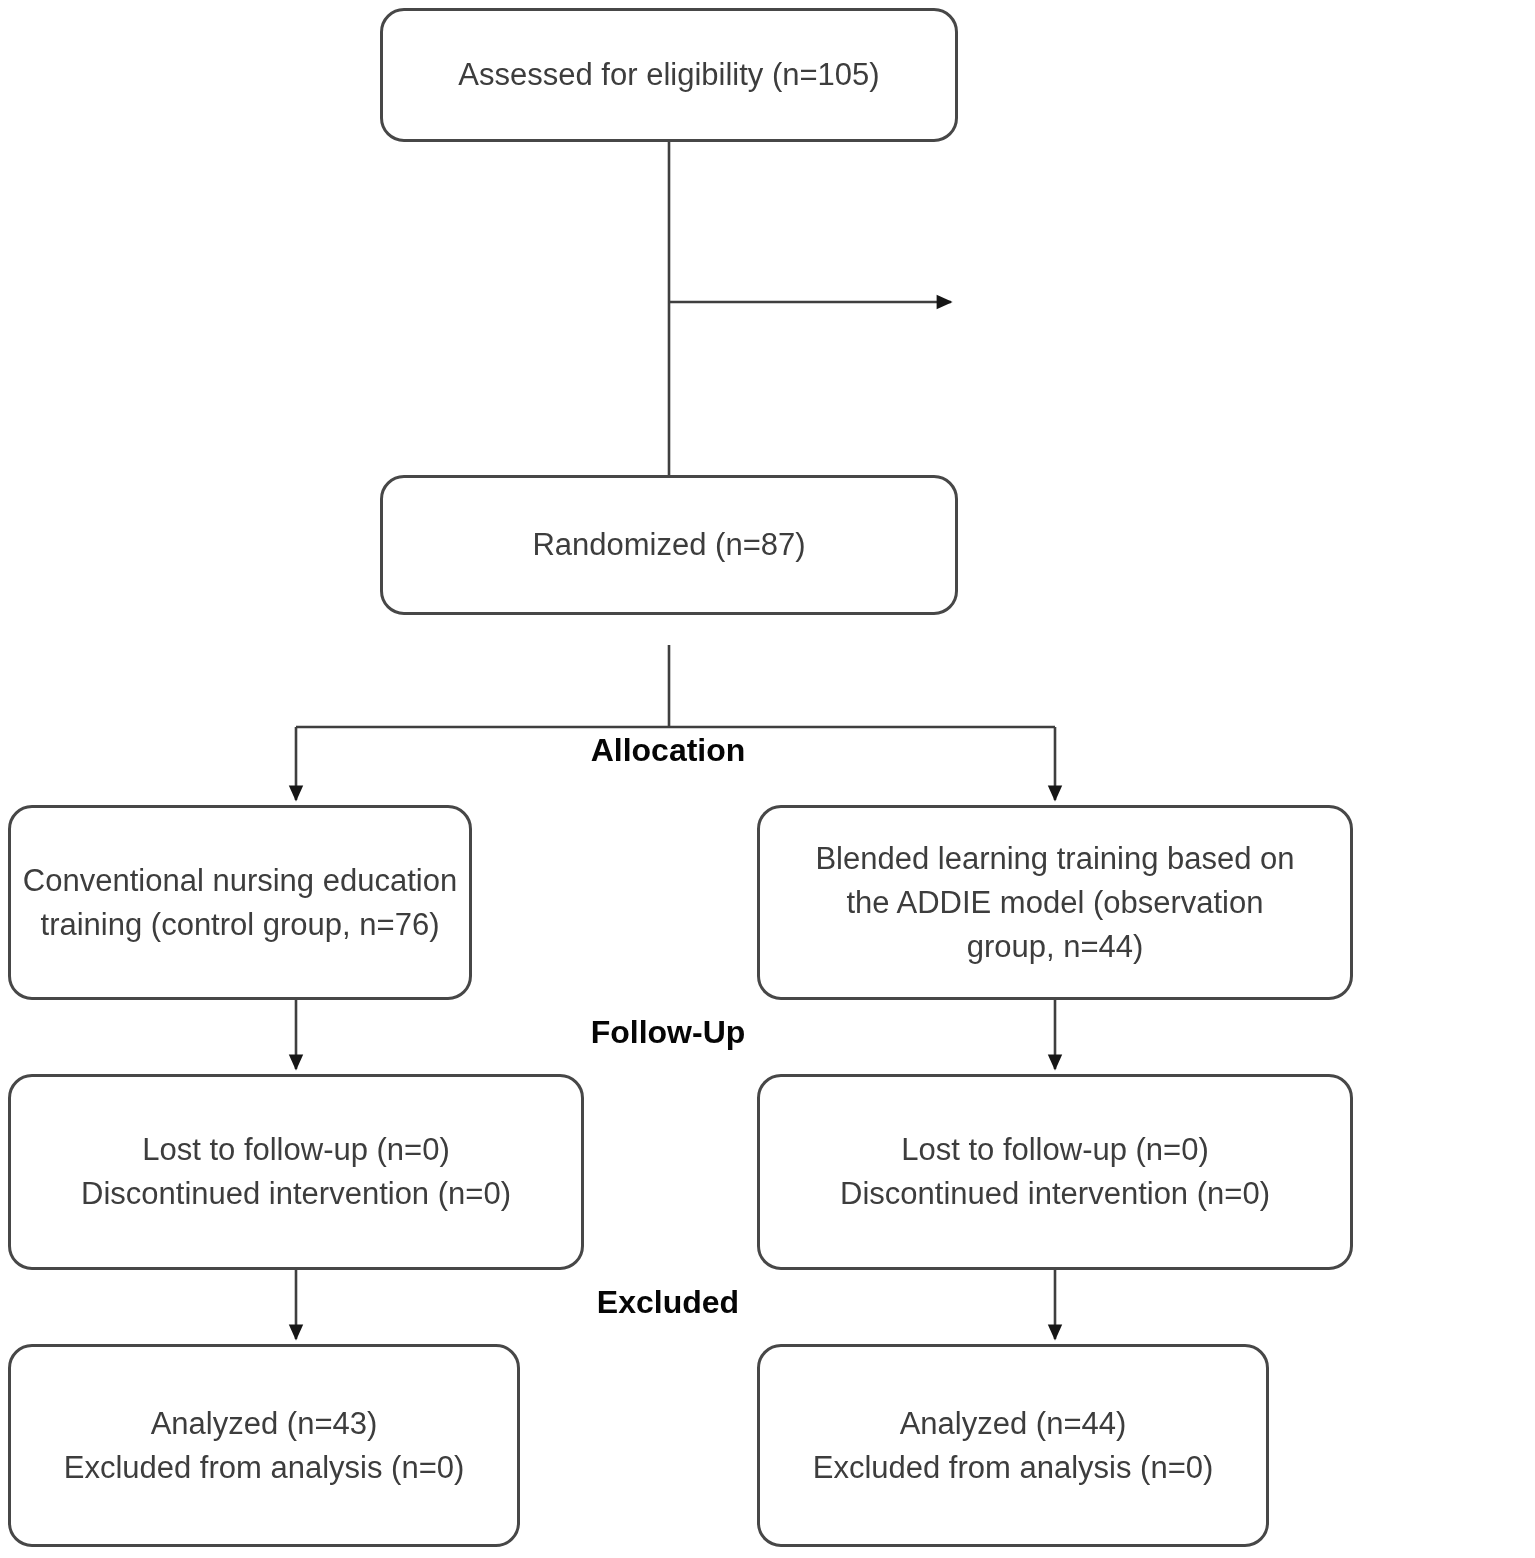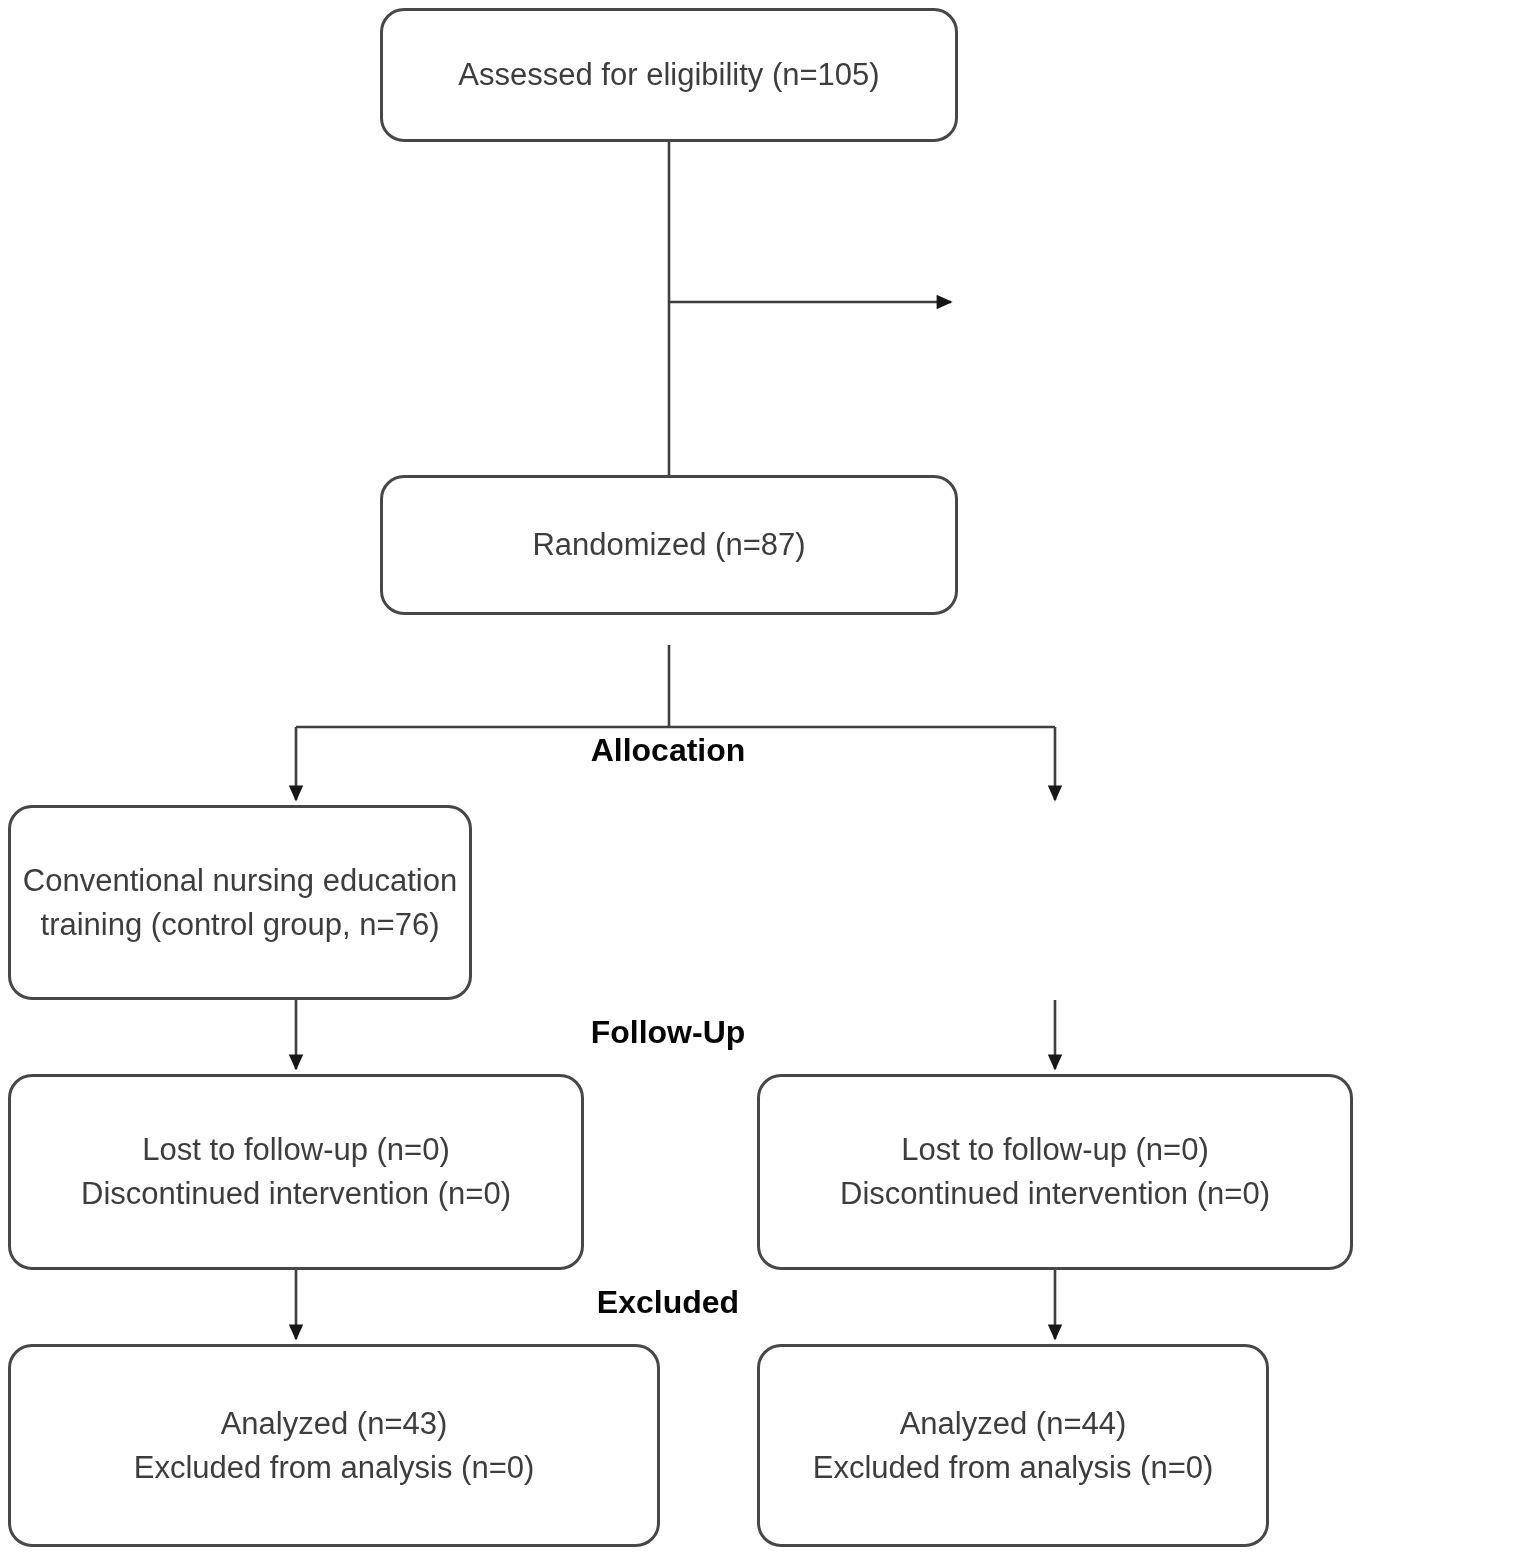--- a/index.html
+++ b/index.html
@@ -48,21 +48,21 @@
     white-space: nowrap;
   }
   
   #box-assessed        { left: 380px;  top: 8px;    width: 578px; height: 134px; padding: 0 12px; }
   #box-excluded        { left: 957px;  top: 188px;  width: 575px; height: 229px; padding: 0 10px; }
   #box-randomized      { left: 380px;  top: 475px;  width: 578px; height: 140px; padding: 0 12px; }
   #box-ctrl-alloc      { left: 8px;    top: 805px;  width: 464px; height: 195px; padding: 0 12px; }
   #box-obs-alloc       { left: 757px;  top: 805px;  width: 596px; height: 195px; padding: 0 6px;  }
   #box-ctrl-follow     { left: 8px;    top: 1074px; width: 576px; height: 196px; padding: 0 12px; }
   #box-obs-follow      { left: 757px;  top: 1074px; width: 596px; height: 196px; padding: 0 6px;  }
-  #box-ctrl-analysis   { left: 8px;    top: 1344px; width: 652px; height: 203px; padding: 0 12px; }
+  #box-ctrl-analysis   { left: 8px;    top: 1344px; width: 512px; height: 203px; padding: 0 12px; }
   #box-obs-analysis    { left: 757px;  top: 1344px; width: 512px; height: 203px; padding: 0 6px;  }
   #label-allocation    { left: 668px; top: 716px; margin-top: 16px;  }
   #label-follow-up     { left: 668px; top: 1014px; }
   #label-analysis      { left: 668px; top: 1284px; }
 </style>
 </head>
 <body>
 
 <div id="canvas">
 
@@ -94,20 +94,25 @@
     <div class="tline">Randomized (n=87)</div>
   </div>
 
   <div class="section-label" id="label-allocation">Allocation</div>
 
   <div class="box" id="box-ctrl-alloc">
     <div class="tline">Conventional nursing education</div>
     <div class="tline">training (control group, n=76)</div>
   </div>
 
+  <div class="box" id="box-obs-alloc">
+    <div class="tline">Blended learning training based on</div>
+    <div class="tline">the ADDIE model (observation</div>
+    <div class="tline">group, n=44)</div>
+  </div>
 
   <div class="section-label" id="label-follow-up">Follow-Up</div>
 
   <div class="box" id="box-ctrl-follow">
     <div class="tline">Lost to follow-up (n=0)</div>
     <div class="tline">Discontinued intervention (n=0)</div>
   </div>
 
   <div class="box" id="box-obs-follow">
     <div class="tline">Lost to follow-up (n=0)</div>

